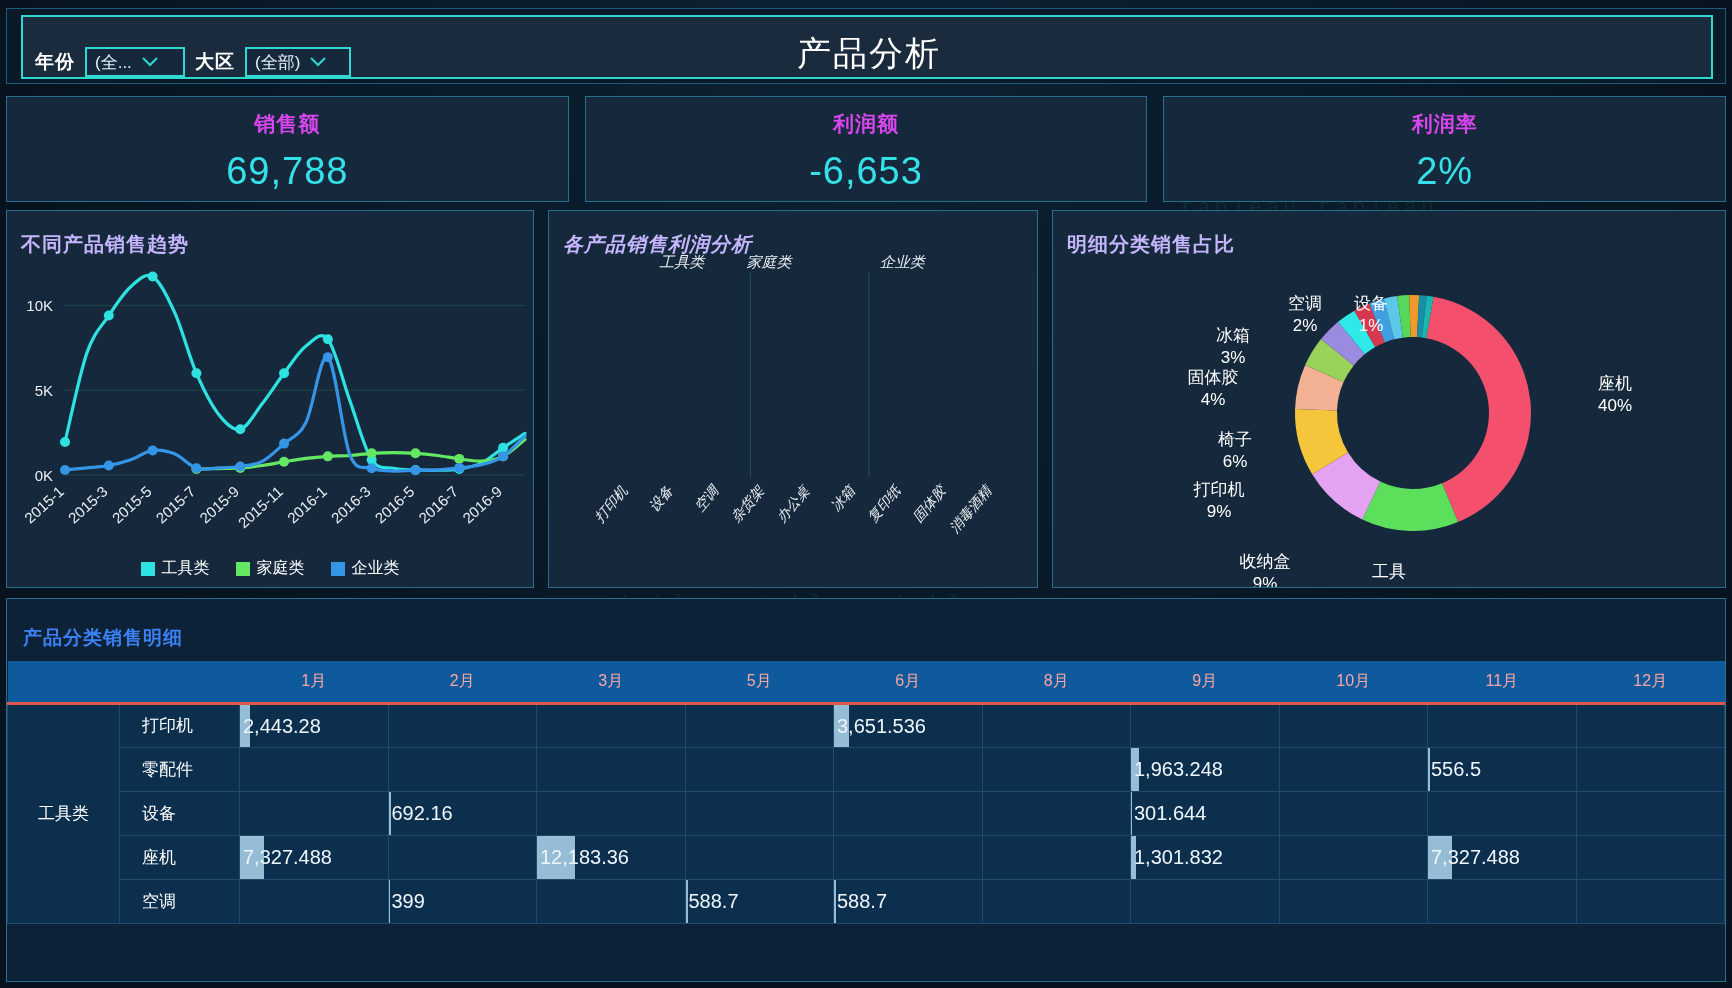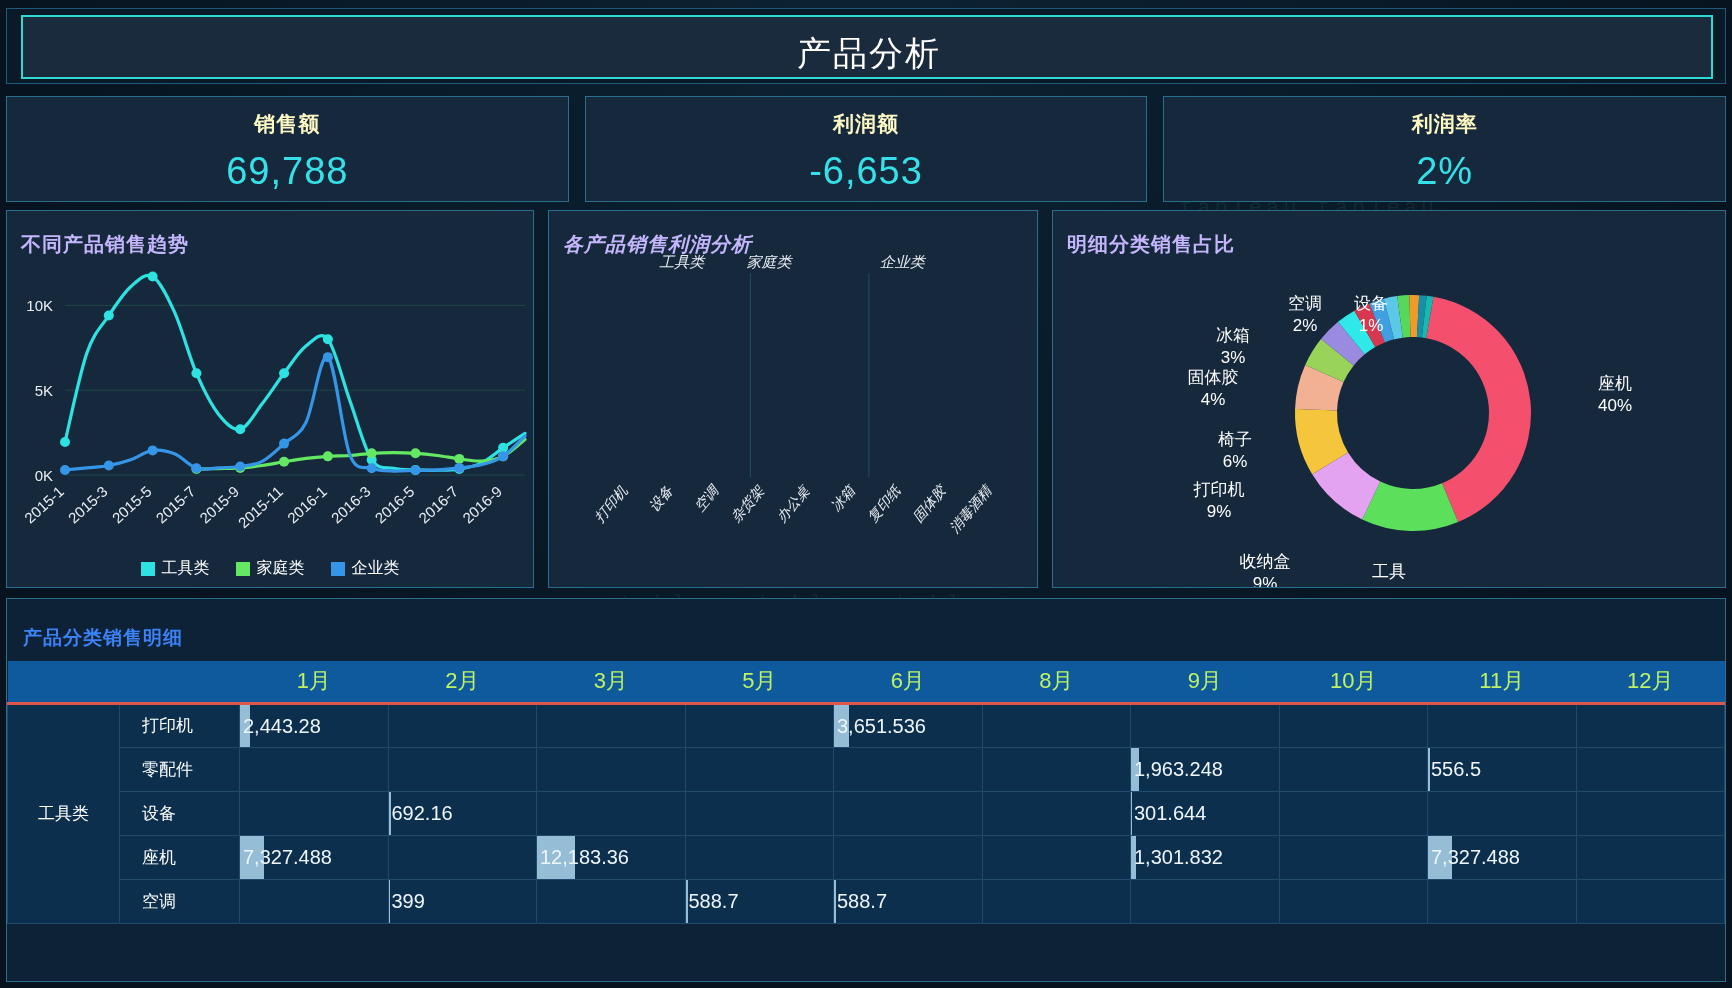--- a/index.html
+++ b/index.html
@@ -63,21 +63,21 @@
   .kpi {
     flex: 1;
     border: 1px solid #2a6e8e;
     background: #16293c;
     position: relative;
     display: flex; flex-direction: column; align-items: center;
     justify-content: center;
     padding: 6px 0 2px;
   }
   .kpi .k-title {
-    color: #fef9c3; font-size: 21px; font-weight: bold; letter-spacing: 1px;
+    color: #d946ef; font-size: 21px; font-weight: bold; letter-spacing: 1px;
     margin-bottom: 12px;
   }
   .kpi .k-value {
     color: #35e0e8; font-size: 38px; font-weight: 400; letter-spacing: 1px;
   }
 
   
   .mid-row {
     position: absolute; left: 6px; top: 210px; width: 1720px; height: 378px;
     display: flex; gap: 14px;
@@ -117,22 +117,22 @@
     overflow: hidden;
   }
   .table-title {
     position: absolute; left: 16px; top: 26px;
     color: #3b82f6; font-size: 19px; font-weight: bold; letter-spacing: 1px;
   }
   .tbl { position: absolute; top: 62px; left: 0; width: 1718px; }
   table.grid { border-collapse: collapse; width: 1718px; table-layout: fixed; }
   table.grid thead th {
     background: #0e5a9c;
-    color: #bef264;
-    font-size: 22px; font-weight: normal;
+    color: #fca5a5;
+    font-size: 16px; font-weight: normal;
     height: 42px;
     text-align: center;
     border: none;
   }
   table.grid thead tr.hdr { border-bottom: 3px solid #e0564a; }
   .col-cat { width: 112px; }
   .col-sub { width: 120px; }
   .data-cell {
     height: 44px;
     border: 1px solid #1f4a6b;
@@ -167,20 +167,40 @@
 <body>
 
 <div id="root">
 
   <div class="watermark" style="left:1180px; top:196px;">tableau tableau</div>
   <div class="watermark" style="left:620px; top:592px;">tableau tableau tableau</div>
 
   <div class="header-band">
     <div class="header-inner">
       <div class="dash-title">产品分析</div>
+      <div class="filters">
+        <span class="filter-label">年份</span>
+        <div class="filter-select sel-w1">
+          <span class="val">(全...</span>
+          <span class="caret">
+            <svg width="16" height="10" viewBox="0 0 16 10">
+                <path d="M1 1 L8 8 L15 1" stroke="#2fd8d0" stroke-width="2" fill="none"></path>
+              </svg>
+          </span>
+        </div>
+        <span class="filter-label">大区</span>
+        <div class="filter-select sel-w2">
+          <span class="val">(全部)</span>
+          <span class="caret">
+            <svg width="16" height="10" viewBox="0 0 16 10">
+                <path d="M1 1 L8 8 L15 1" stroke="#2fd8d0" stroke-width="2" fill="none"></path>
+              </svg>
+          </span>
+        </div>
+      </div>
     </div>
   </div>
 
   <div class="kpi-row">
     <div class="kpi">
       <div class="k-title">销售额</div>
       <div class="k-value">69,788</div>
     </div>
     <div class="kpi">
       <div class="k-title">利润额</div>

